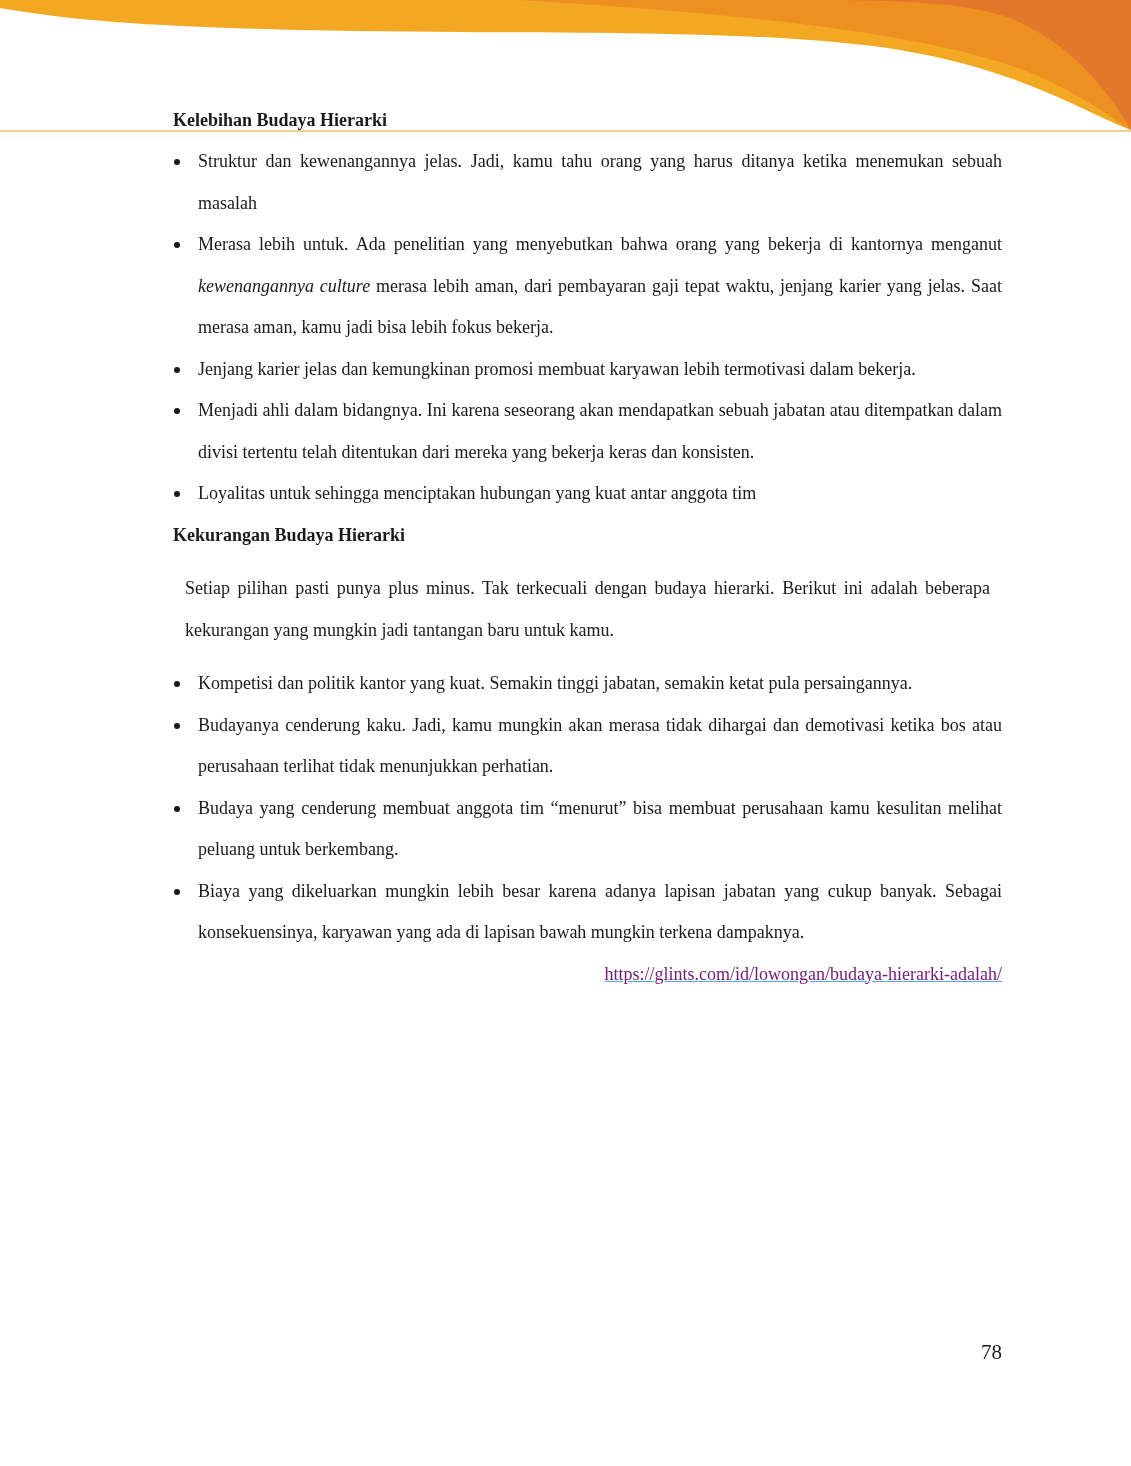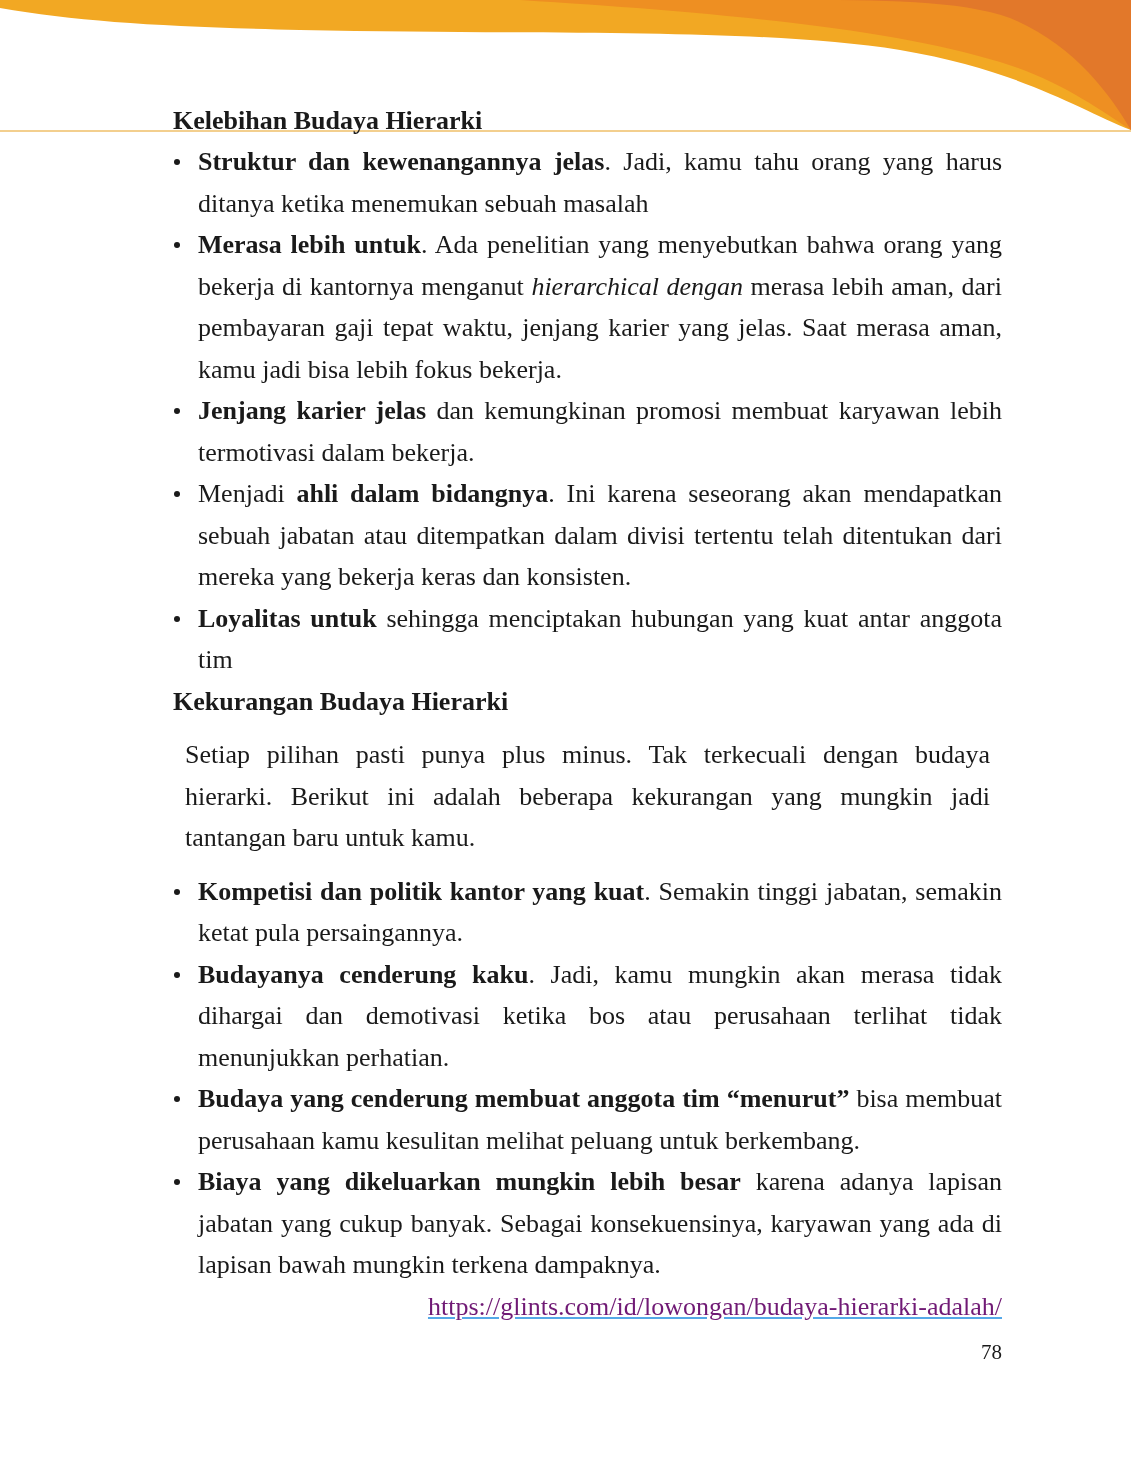--- a/index.html
+++ b/index.html
@@ -1,48 +1,48 @@
 <!DOCTYPE html>
 <html><head>
 <meta charset="utf-8">
 <style>
   html, body { margin: 0; padding: 0; background: #ffffff; }
   body { width: 1131px; height: 1466px; position: relative; overflow: hidden;
          font-family: "Liberation Serif", "DejaVu Serif", serif; color: #1a1a1a; }
   .banner { position: absolute; left: 0; top: 0; width: 1131px; height: 135px; }
   .rule { position: absolute; left: 0; top: 130px; width: 1131px; height: 2px; background: #f3cf8e; }
-  .content { position: absolute; left: 173px; top: 100px; width: 829px; font-size: 26px; line-height: 41.5px; }
+  .content { position: absolute; left: 173px; top: 100px; width: 829px; font-size: 18px; line-height: 41.5px; }
   .h { font-weight: bold; margin: 0; }
   .h1 { height: 41px; }
   ul.list { list-style: none; margin: 0; padding: 0; }
   ul.list li { position: relative; padding-left: 25px; text-align: justify; text-align-last: left; }
   .bullet { position: absolute; left: 0; top: 0; width: 25px; }
   .bullet::before { content: ""; position: absolute; left: 1px; top: 18px; width: 6px; height: 6px; border-radius: 50%; background: #1a1a1a; }
   p.para { margin: 12px; text-align: justify; }
   .link-row { text-align: right; }
   .link { color: #701a75; text-decoration: underline; text-decoration-color: #55a8e8; }
   .pagenum { position: absolute; right: 129px; top: 1340px; font-size: 21px; }
-  b { font-weight: bold; }
+  b { font-weight: normal; }
   i { font-style: italic; }
 </style>
 </head>
 <body>
 
 <svg class="banner" viewBox="0 0 1131 135" preserveAspectRatio="none">
   <path d="M0,0 L1131,0 L1131,130 C1080,110 1020,70 900,50 C760,28 560,35 300,30 C170,27 80,22 0,8 Z" fill="#f2a823"></path>
   <path d="M520,0 L1131,0 L1131,130 C1100,110 1060,80 1000,62 C900,32 760,15 520,0 Z" fill="#ee8f22"></path>
   <path d="M790,0 L1131,0 L1131,130 C1110,95 1075,45 1010,18 C960,0 880,0 790,0 Z" fill="#e2782a"></path>
 </svg>
 <div class="rule"></div>
 
 <div class="content">
   <p class="h h1">Kelebihan Budaya Hierarki</p>
   <ul class="list">
     <li><span class="bullet"></span><span></span><b>Struktur dan kewenangannya jelas</b><span>. Jadi, kamu tahu orang yang harus ditanya ketika menemukan sebuah masalah</span></li>
-    <li><span class="bullet"></span><b>Merasa lebih untuk</b><span>. Ada penelitian yang menyebutkan bahwa orang yang bekerja di kantornya menganut </span><i>hierarchical dengan</i><span> merasa lebih aman, dari pembayaran gaji tepat waktu, jenjang karier yang jelas. Saat merasa aman, kamu jadi bisa lebih fokus bekerja.</span></li>
+    <li><span class="bullet"></span><b>Merasa lebih untuk</b><span>. Ada penelitian yang menyebutkan bahwa orang yang bekerja di kantornya menganut </span><i>kewenangannya culture</i><span> merasa lebih aman, dari pembayaran gaji tepat waktu, jenjang karier yang jelas. Saat merasa aman, kamu jadi bisa lebih fokus bekerja.</span></li>
     <li><span class="bullet"></span><b>Jenjang karier jelas</b><span> dan kemungkinan promosi membuat karyawan lebih termotivasi dalam bekerja.</span></li>
     <li><span class="bullet"></span><span>Menjadi </span><b>ahli dalam bidangnya</b><span>. Ini karena seseorang akan mendapatkan sebuah jabatan atau ditempatkan dalam divisi tertentu telah ditentukan dari mereka yang bekerja keras dan konsisten.</span></li>
     <li><span class="bullet"></span><b>Loyalitas untuk</b><span> sehingga menciptakan hubungan yang kuat antar anggota tim</span></li>
   </ul>
 
   <p class="h">Kekurangan Budaya Hierarki</p>
   <p class="para">Setiap pilihan pasti punya plus minus. Tak terkecuali dengan budaya hierarki. Berikut ini adalah beberapa kekurangan yang mungkin jadi tantangan baru untuk kamu.</p>
   <ul class="list">
     <li><span class="bullet"></span><b>Kompetisi dan politik kantor yang kuat</b><span>. Semakin tinggi jabatan, semakin ketat pula persaingannya.</span></li>
     <li><span class="bullet"></span><b>Budayanya cenderung kaku</b><span>. Jadi, kamu mungkin akan merasa tidak dihargai dan demotivasi ketika bos atau perusahaan terlihat tidak menunjukkan perhatian.</span></li>

